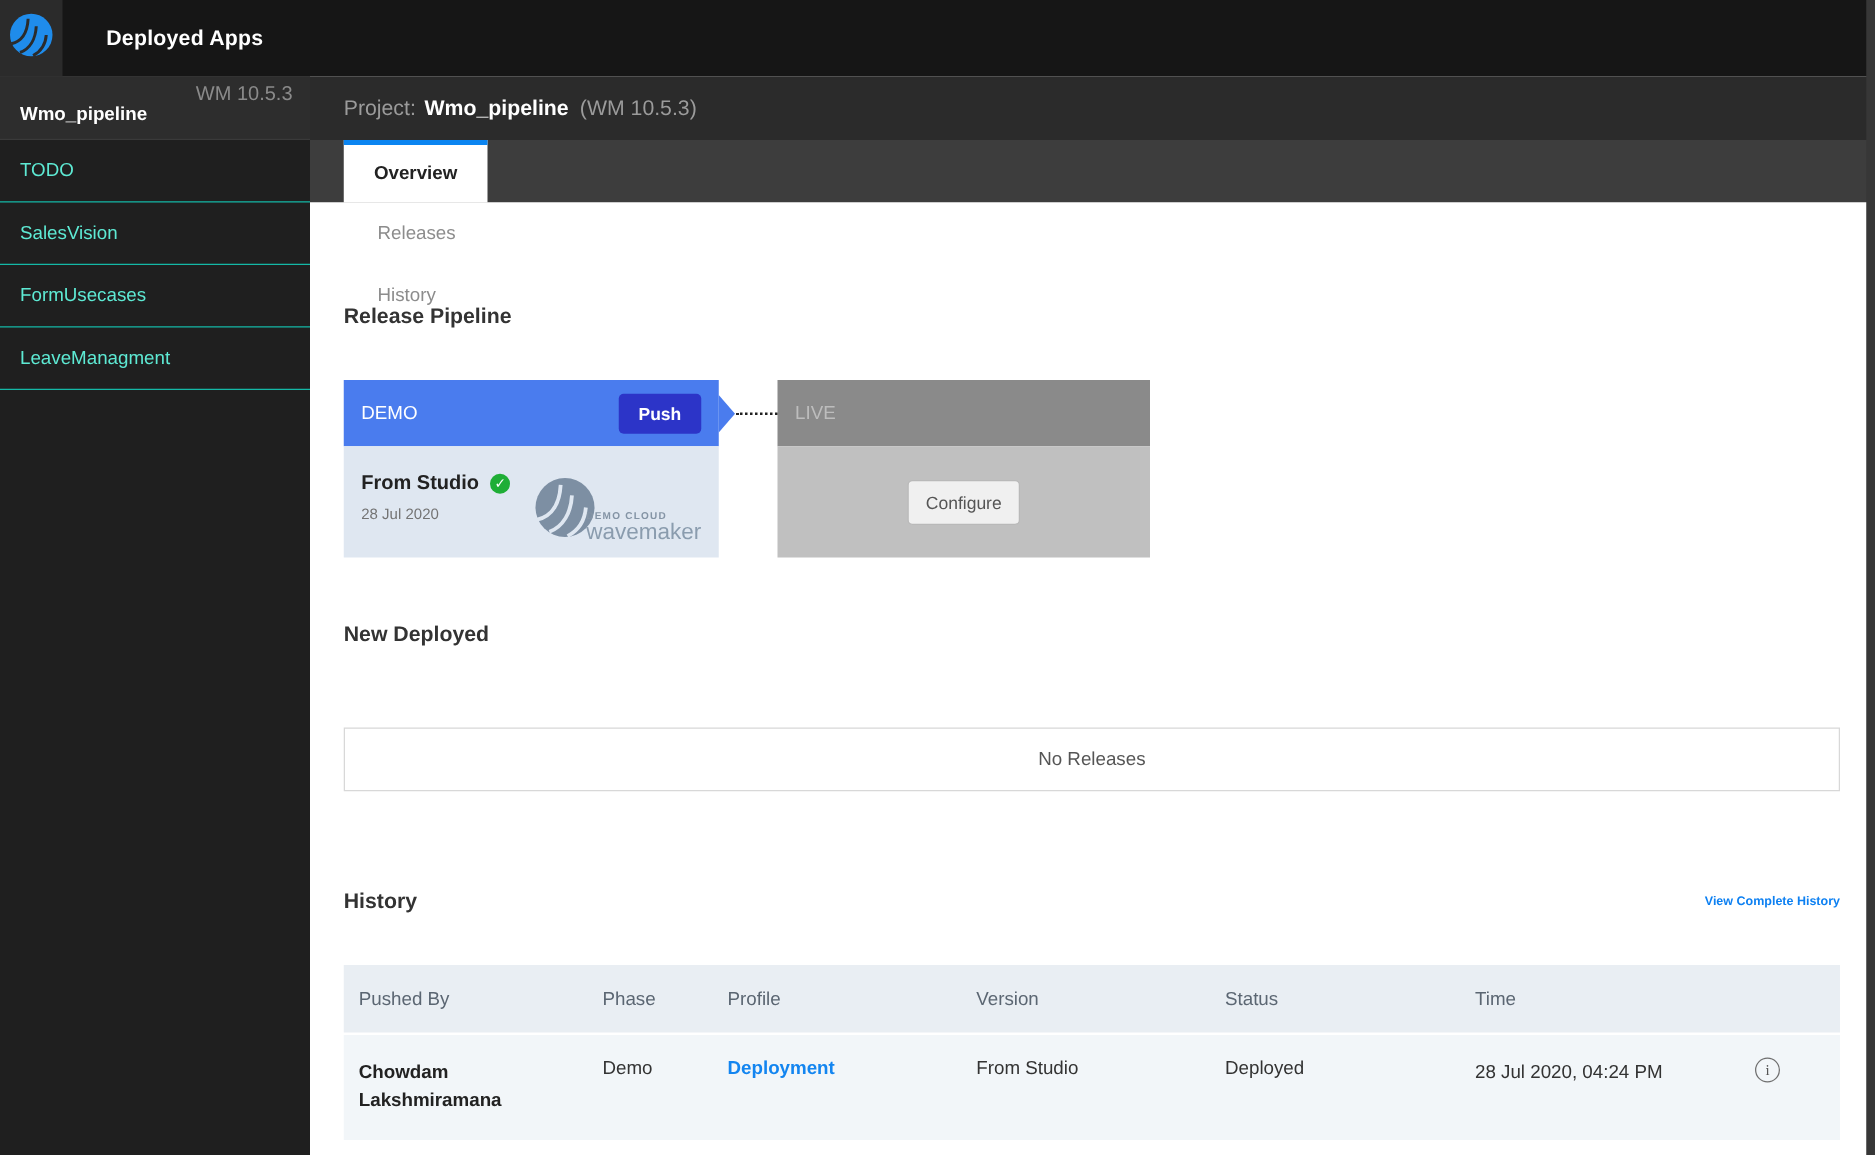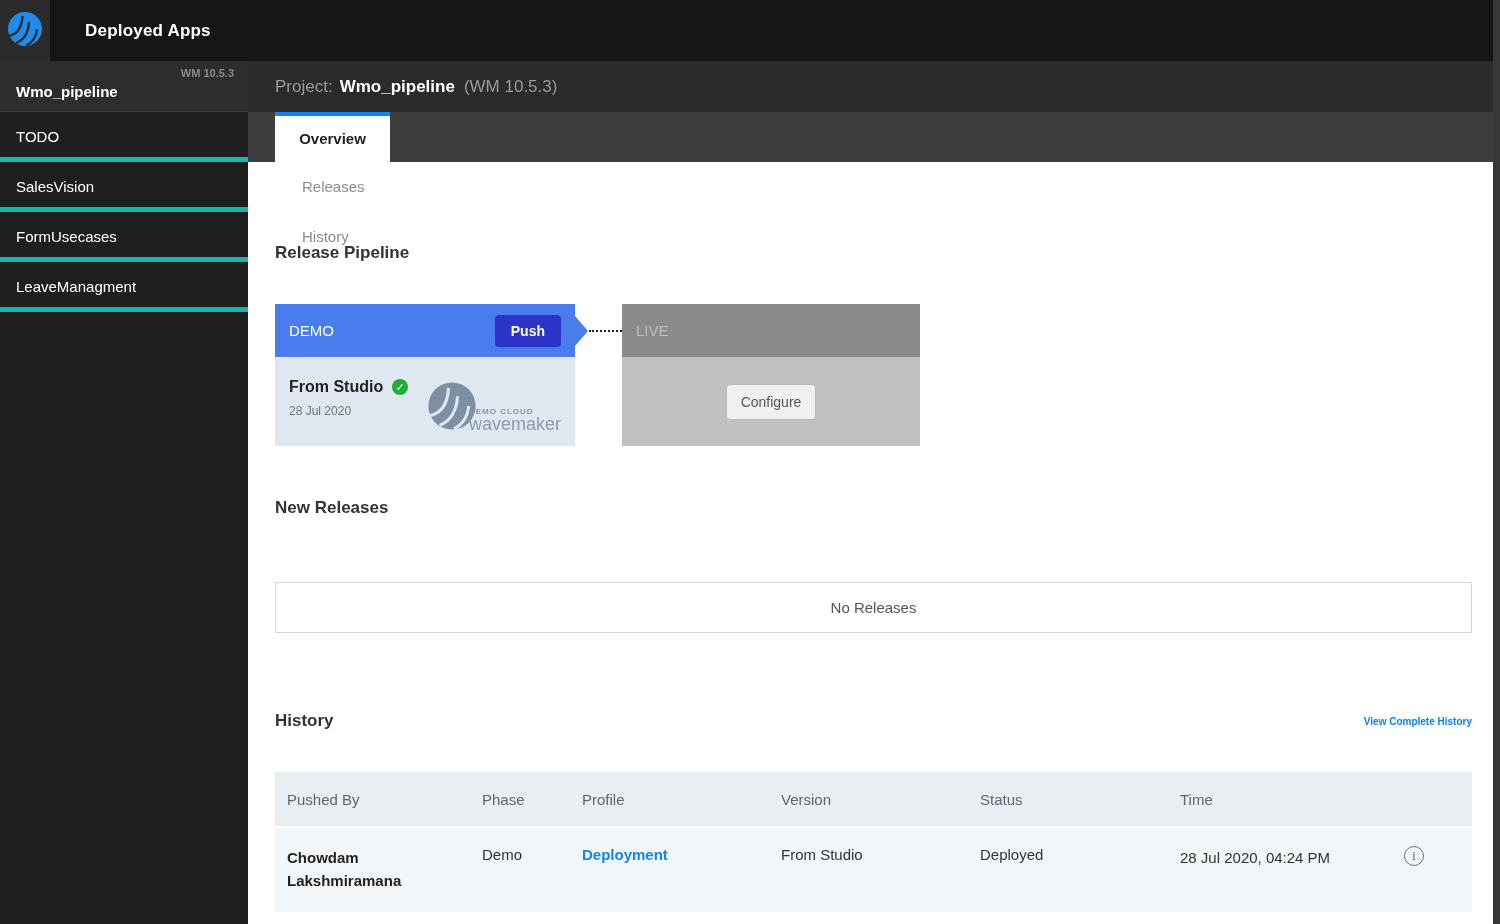--- a/index.html
+++ b/index.html
@@ -7,23 +7,23 @@
   body { font-family:"Liberation Sans","DejaVu Sans",sans-serif; background:#fff; }
   .page { position:relative; width:1500px; height:900px; background:#fff;border-radius:16px; }
 
   
   .topbar { position:absolute; left:0; top:0; width:1500px; height:61px; background:#161616; display:flex; align-items:center; }
   .logo-box { width:50px; height:61px; background:#2b2b2b; display:flex; align-items:center; justify-content:center; flex:0 0 auto; }
   .topbar-title { color:#ffffff; font-size:17px; font-weight:bold; margin-left:35px; letter-spacing:.2px; }
 
   
   .sidebar { position:absolute; left:0; top:61px; width:248px; height:863px; background:#1f1f1f; }
-  .side-item { height:50px; line-height:50px; padding-left:16px; color:#ffffff; font-size:15px; border-bottom:5px solid #14b8a6; cursor:pointer; }
+  .side-item { height:50px; line-height:50px; padding-left:16px; color:#5eead4; font-size:15px; border-bottom:1px solid #14b8a6; cursor:pointer; }
   .side-item.selected { height:51px; background:#2d2d2d; position:relative; line-height:normal; padding-top:22px; color:#ffffff; font-weight:bold; border-bottom:1px solid #3a3a3a; }
-  .side-version { position:absolute; top:6px; right:14px; font-size:11px; color:#8a8a8a; font-weight:bold; }
+  .side-version { position:absolute; top:6px; right:14px; font-size:16px; color:#8a8a8a; font-weight:normal; }
 
   
   .main { position:absolute; left:248px; top:61px; width:1252px; height:863px; }
   .project-header { height:51px; background:#2b2b2b; display:flex; align-items:center; padding-left:27px; font-size:17px; }
   .ph-label { color:#9b9b9b; margin-right:7px; }
   .ph-name { color:#ffffff; font-weight:bold; margin-right:9px; }
   .ph-version { color:#9b9b9b; }
 
   .tabbar { height:50px; background:#3d3d3d; display:flex; align-items:flex-start; padding-left:27px;flex-direction:column; }
   .tab { font-size:15px; color:#8c8c8c; line-height:50px; padding:0 27px; cursor:pointer; }
@@ -174,21 +174,21 @@
           <div class="card-header live-header">
             <span>LIVE</span>
           </div>
           <div class="live-body">
             <button class="configure-btn">Configure</button>
           </div>
         </div>
 
       </div>
 
-      <div class="section-heading h-new-releases">New Releases</div>
+      <div class="section-heading h-new-releases">New Deployed</div>
       <div class="no-releases-box">
         <span>No Releases</span>
       </div>
 
       <div class="history-head">
         <div class="section-heading">History</div>
         <a class="view-all">View Complete History</a>
       </div>
 
       <div class="htable">

